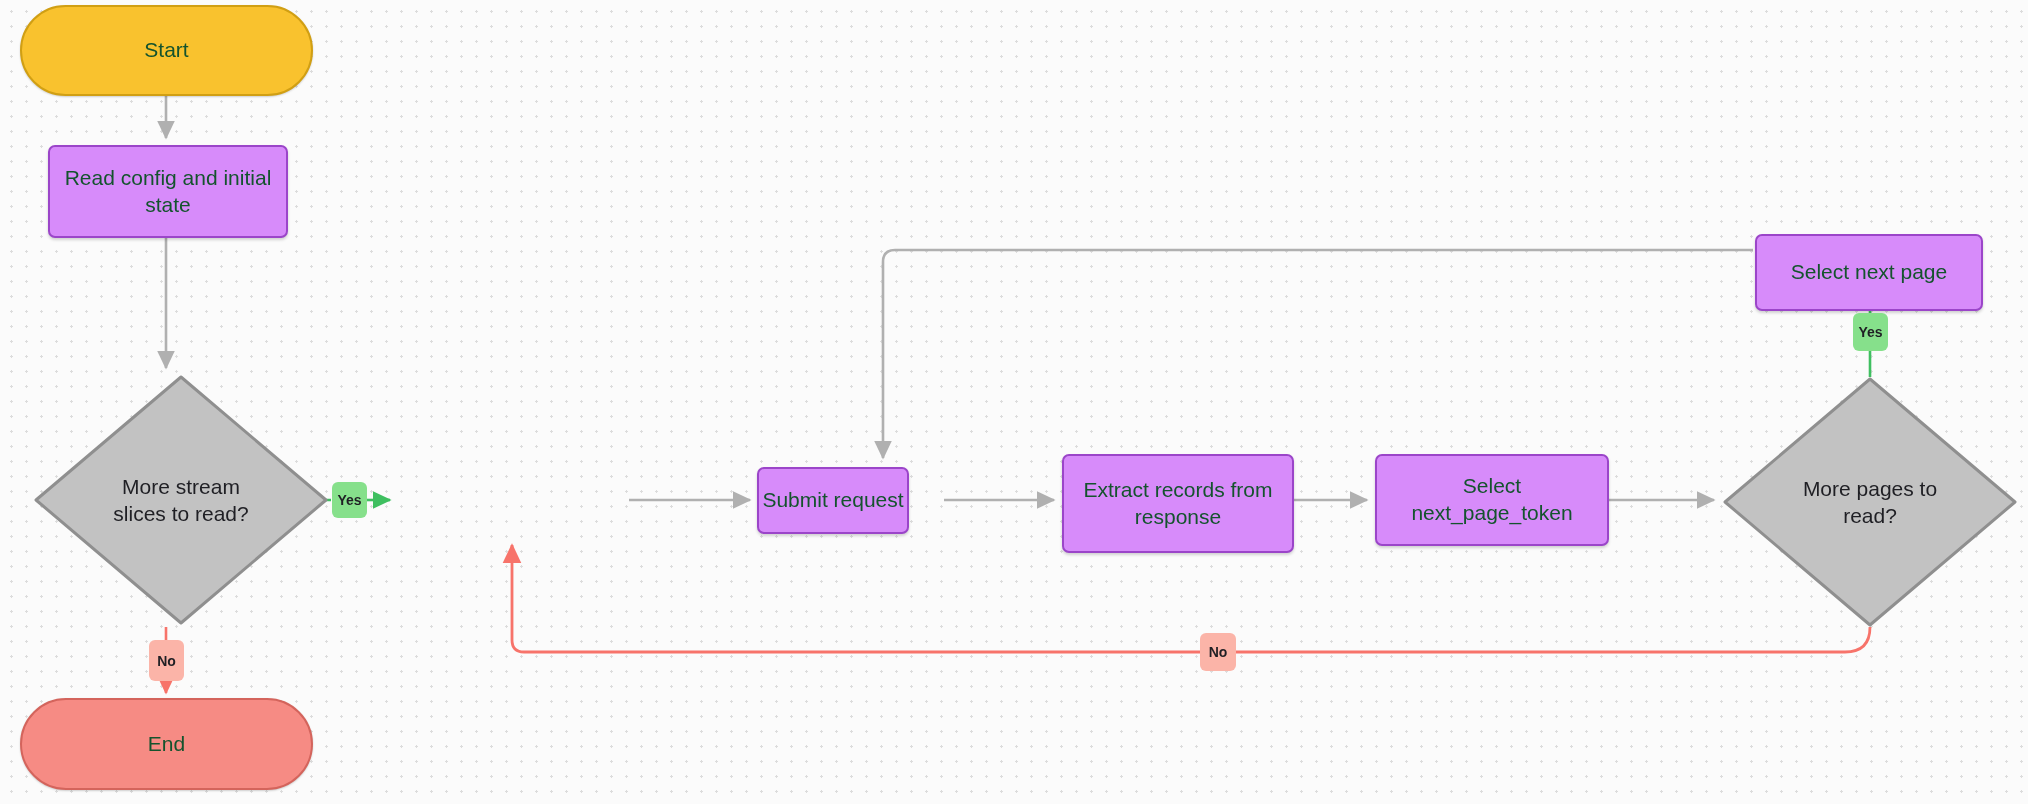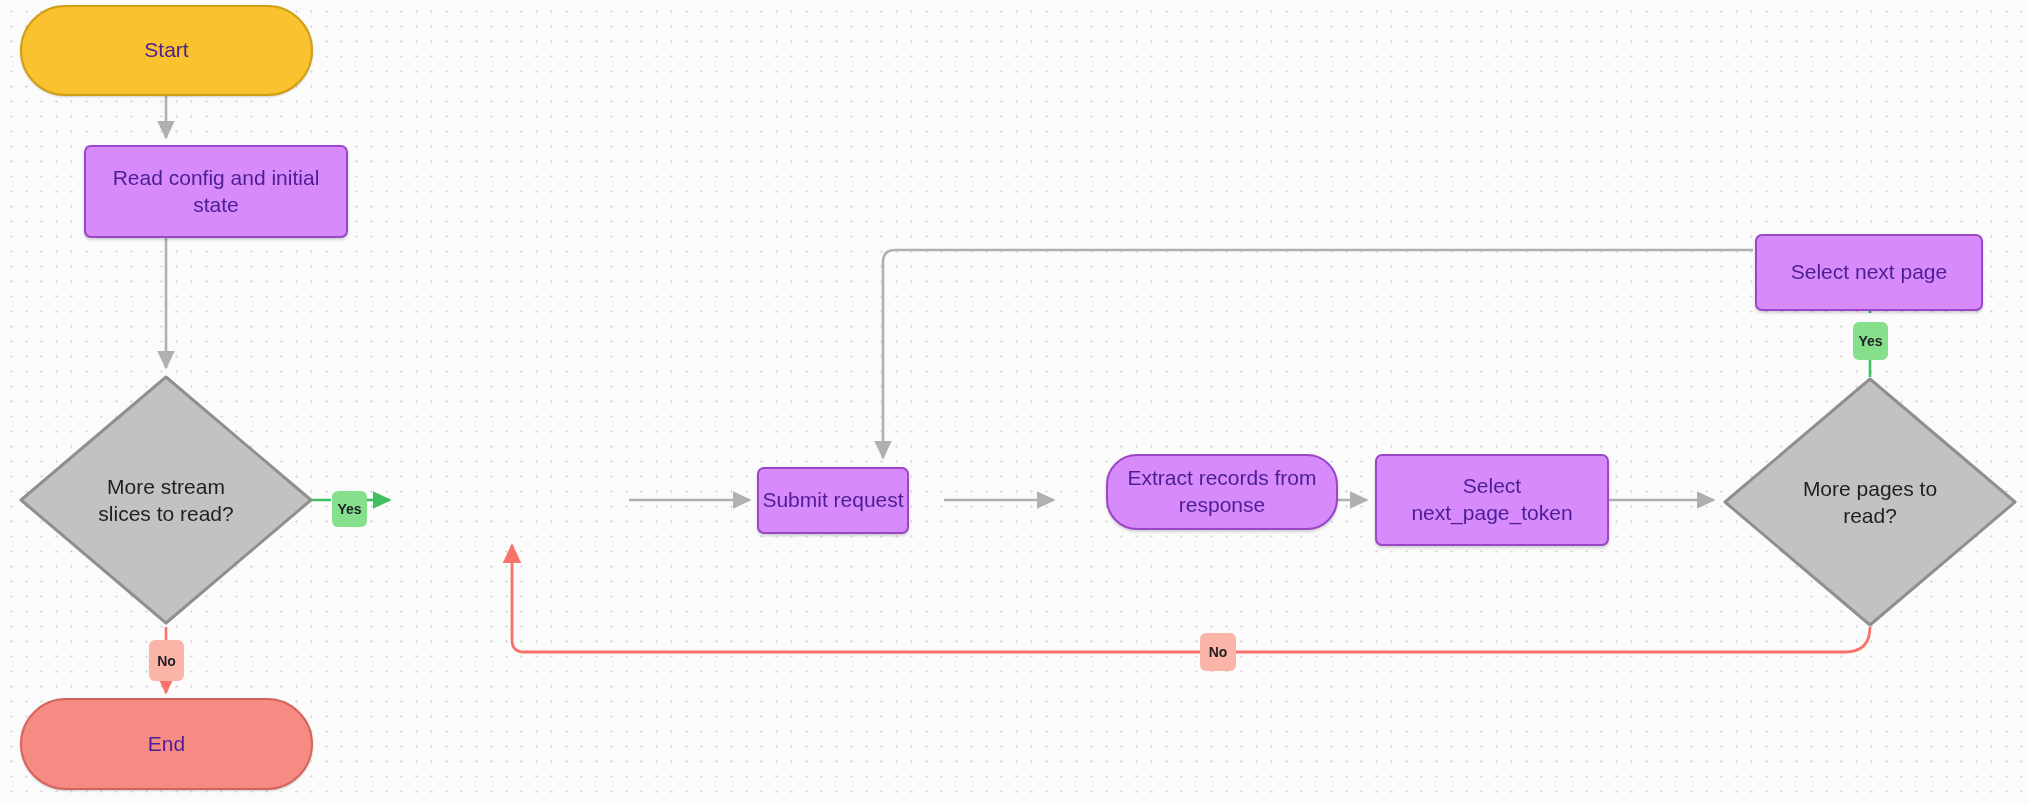--- a/index.html
+++ b/index.html
@@ -28,21 +28,21 @@
     height: 804px;
     pointer-events: none;
   }
   .node {
     position: absolute;
     box-sizing: border-box;
     display: flex;
     align-items: center;
     justify-content: center;
     text-align: center;
-    color: #4c1d95;
+    color: #14532d;
     line-height: 1.28;
     white-space: pre-line;
     z-index: 3;
   }
   .node-terminal {
     border-radius: 46px;
     border: 2px solid;
     font-size: 21px;
   }
   .node-start {
@@ -88,21 +88,21 @@
     position: absolute;
     display: flex;
     align-items: center;
     justify-content: center;
     font-size: 14px;
     font-weight: 600;
     border-radius: 6px;
     color: #1f1f24;
     z-index: 5;
   }
-  .badge-yes { background: #86e08b; margin-top: 9px; }
+  .badge-yes { background: #86e08b; }
   .badge-no  { background: #fbb4a8; }
 </style>
 </head>
 <body>
 
 <div id="canvas">
 
   <svg id="edge-layer" viewBox="0 0 2028 804" width="2028" height="804">
     <defs>
       <marker id="arrow-gray" markerWidth="9" markerHeight="9" refX="6.6" refY="3.4" orient="auto" markerUnits="strokeWidth">
@@ -139,43 +139,43 @@
 
     <path d="M1753,250 L895,250 Q883,250 883,262 L883,458" fill="none" stroke="#b0b0b0" stroke-width="2.6" marker-end="url(#arrow-gray)"></path>
 
     <path d="M1870,627 Q1870,652 1845,652 L524,652 Q512,652 512,640 L512,545" fill="none" stroke="#f7736a" stroke-width="2.8" marker-end="url(#arrow-red)"></path>
   </svg>
 
   <div class="node node-terminal node-start" style="left:20px; top:5px; width:293px; height:91px;">
     <span>Start</span>
   </div>
 
-  <div class="node node-process" style="left:48px; top:145px; width:264px; height:93px;margin-left:36px;">
+  <div class="node node-process" style="left:48px; top:145px; width:240px; height:93px;">
     <span>Read config and initial
 state</span>
   </div>
 
-  <div class="node-decision-wrap" style="left:16px; top:372px; width:300px; height:256px;">
+  <div class="node-decision-wrap" style="left:31px; top:372px; width:300px; height:256px;">
     <svg class="node-decision-shape" viewBox="0 0 300 256">
       <polygon points="150,5 295,128 150,251 5,128" fill="#c2c2c2" stroke="#8f8f8f" stroke-width="3" stroke-linejoin="round"></polygon>
     </svg>
     <div class="node-decision-label">More stream
 slices to read?</div>
   </div>
 
   <div class="node node-terminal node-end" style="left:20px; top:698px; width:293px; height:92px;justify-content:center;">
     <span>End</span>
   </div>
 
 
   <div class="node node-process" style="left:757px; top:467px; width:152px; height:67px;">
     <span>Submit request</span>
   </div>
 
-  <div class="node node-process" style="left:1106px; top:454px; width:232px; height:76px;border-radius:31px;">
+  <div class="node node-process" style="left:1062px; top:454px; width:232px; height:99px;">
     <span>Extract records from
 response</span>
   </div>
 
   <div class="node node-process" style="left:1375px; top:454px; width:234px; height:92px;">
     <span>Select
 next_page_token</span>
   </div>
 
   <div class="node-decision-wrap" style="left:1720px; top:374px; width:300px; height:256px;">

